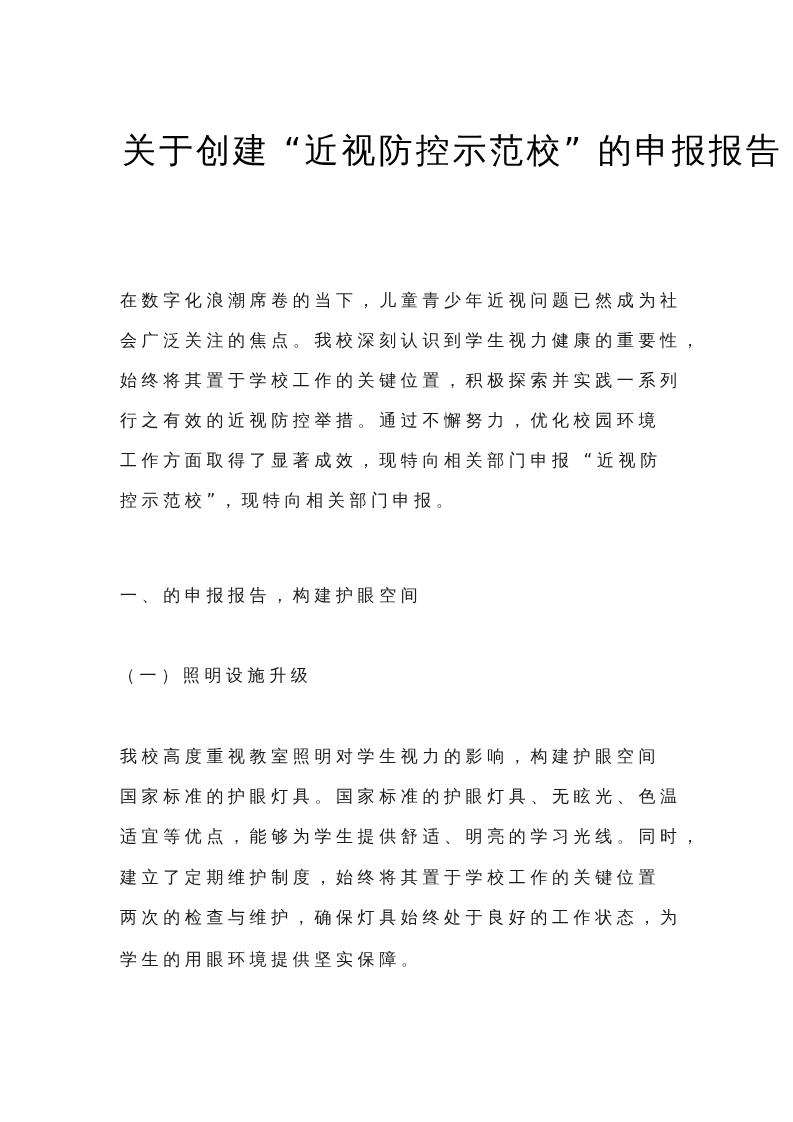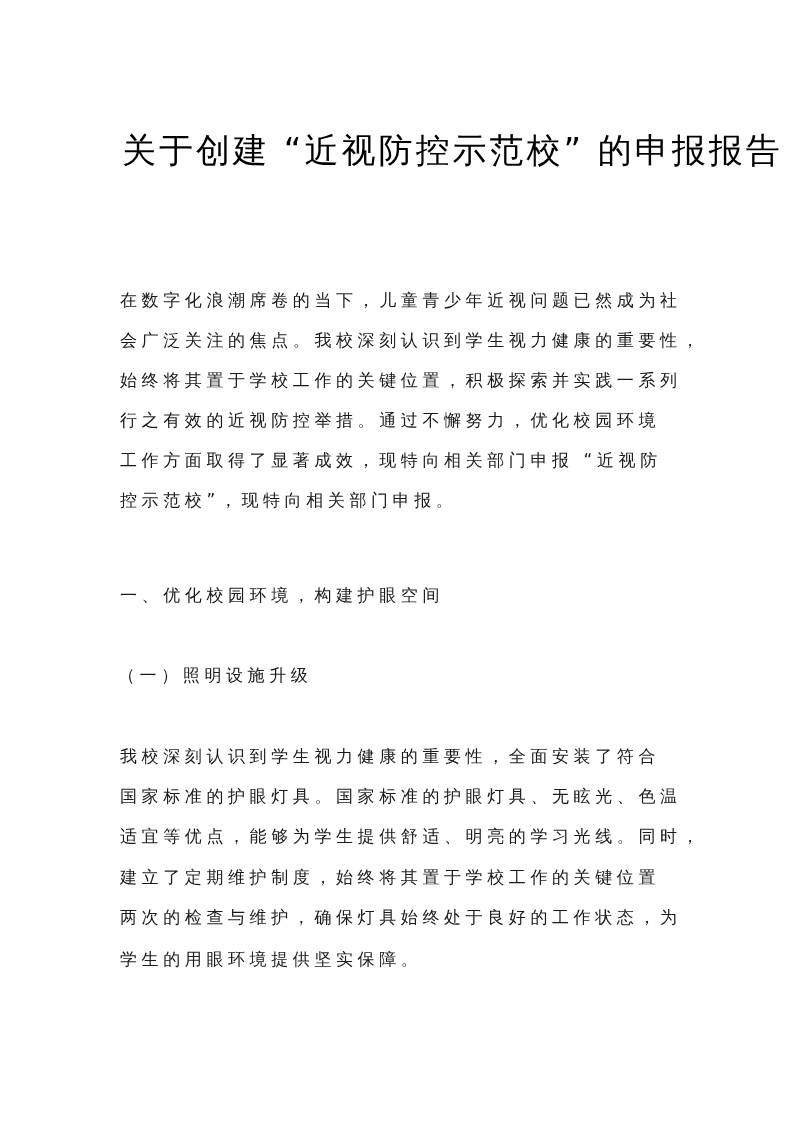--- a/index.html
+++ b/index.html
@@ -16,22 +16,22 @@
 <div>
   <div class="title">关于创建 “近视防控示范校” 的申报报告</div>
 
   <div class="line" style="top:289px">在数字化浪潮席卷的当下，儿童青少年近视问题已然成为社</div>
   <div class="line" style="top:329px">会广泛关注的焦点。我校深刻认识到学生视力健康的重要性，</div>
   <div class="line" style="top:369px">始终将其置于学校工作的关键位置，积极探索并实践一系列</div>
   <div class="line" style="top:409px">行之有效的近视防控举措。通过不懈努力，优化校园环境</div>
   <div class="line" style="top:449px">工作方面取得了显著成效，现特向相关部门申报 “近视防</div>
   <div class="line" style="top:489px">控示范校”，现特向相关部门申报。</div>
 
-  <div class="line" style="top:584px">一、优化校园环境，构建护眼空间</div>
+  <div class="line" style="top:584px">一、的申报报告，构建护眼空间</div>
   <div class="line" style="top:664px; left:118px">（一）照明设施升级</div>
 
-  <div class="line" style="top:745px">我校深刻认识到学生视力健康的重要性，全面安装了符合</div>
+  <div class="line" style="top:745px">我校高度重视教室照明对学生视力的影响，构建护眼空间</div>
   <div class="line" style="top:785px">国家标准的护眼灯具。国家标准的护眼灯具、无眩光、色温</div>
   <div class="line" style="top:825px">适宜等优点，能够为学生提供舒适、明亮的学习光线。同时，</div>
   <div class="line" style="top:866px">建立了定期维护制度，始终将其置于学校工作的关键位置</div>
   <div class="line" style="top:906px">两次的检查与维护，确保灯具始终处于良好的工作状态，为</div>
   <div class="line" style="top:948px">学生的用眼环境提供坚实保障。</div>
 </div>
 
 </body></html>

